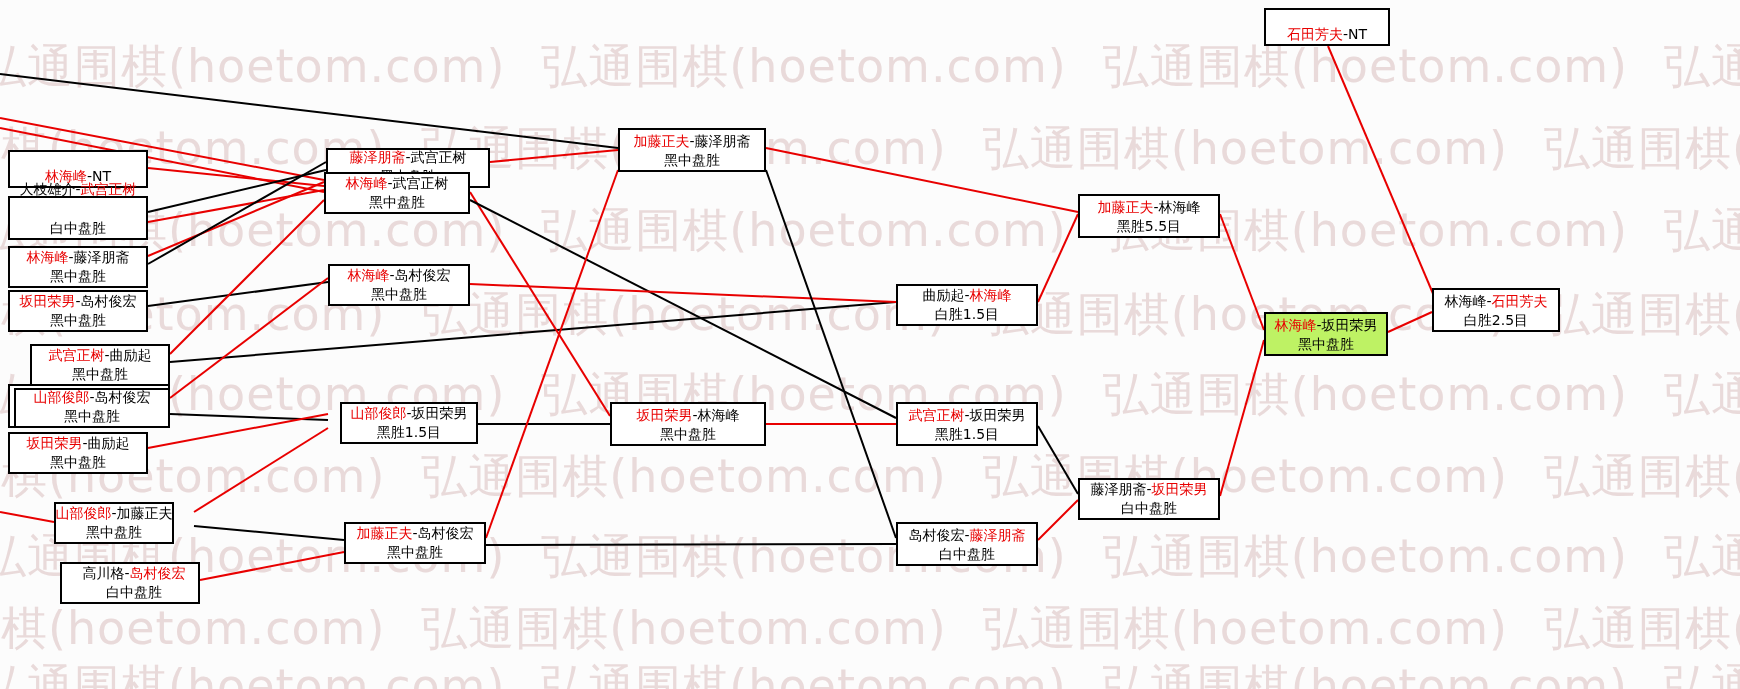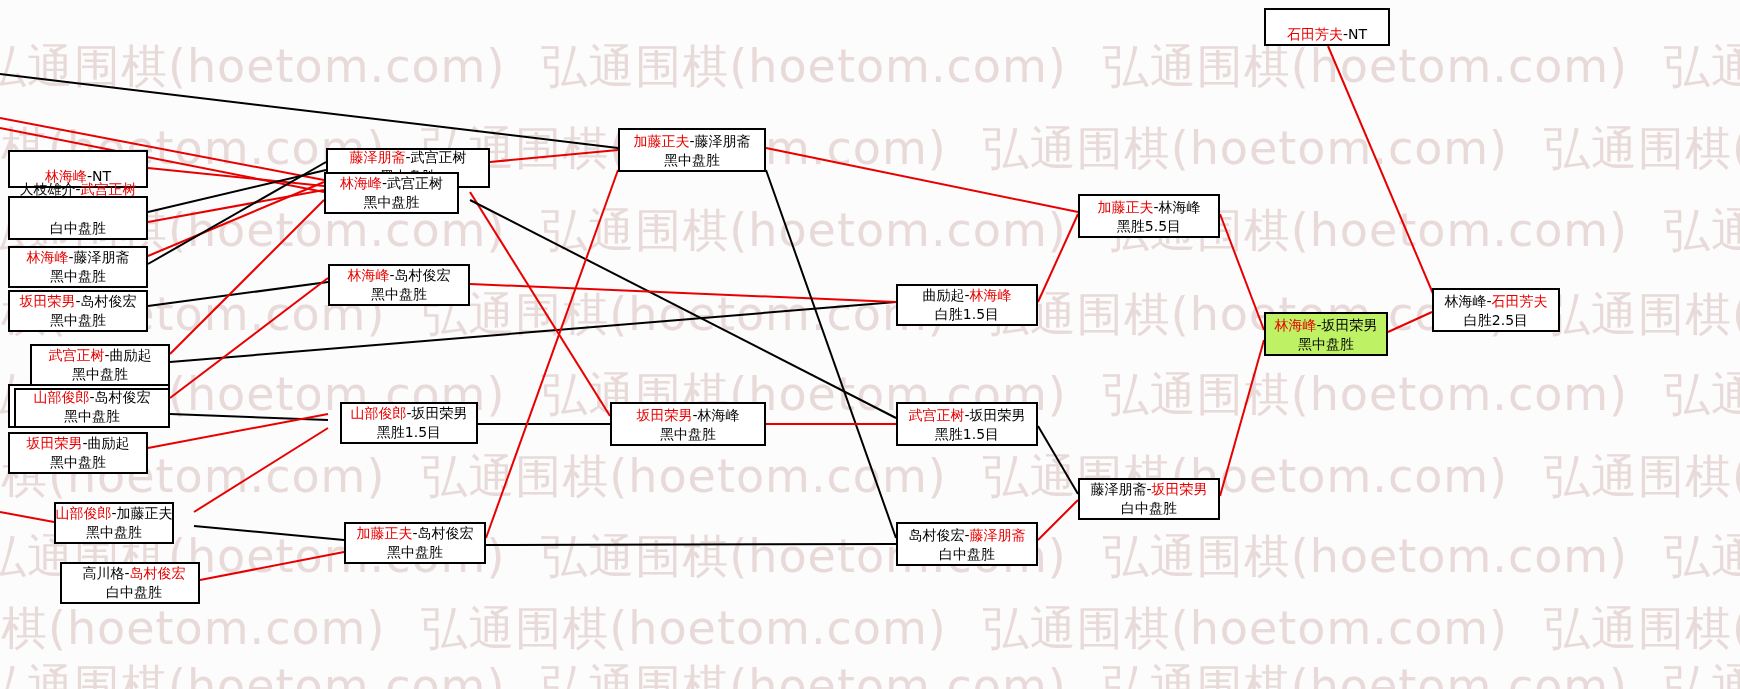--- a/index.html
+++ b/index.html
@@ -111,21 +111,21 @@
         <div class="result">黑中盘胜</div>
       </div>
       <div class="match-box" style="left: 60px; top: 562px; width: 140px; height: 42px; background: rgb(255, 255, 255); border-color: rgb(0, 0, 0); padding-left: 8px;">
         <div class="names"><span>高川格-</span><span class="red">岛村俊宏</span></div>
         <div class="result">白中盘胜</div>
       </div>
       <div class="match-box" style="left: 326px; top: 148px; width: 164px; height: 40px; background: rgb(255, 255, 255); border-color: rgb(0, 0, 0);">
         <div class="names"><span class="red">藤泽朋斋</span><span>-武宫正树</span></div>
         <div class="result">黑中盘胜</div>
       </div>
-      <div class="match-box" style="left: 324px; top: 172px; width: 135px; height: 42px; background: rgb(255, 255, 255); border-color: rgb(0, 0, 0);">
+      <div class="match-box" style="left: 324px; top: 172px; width: 146px; height: 42px; background: rgb(255, 255, 255); border-color: rgb(0, 0, 0);">
         <div class="names"><span class="red">林海峰</span><span>-武宫正树</span></div>
         <div class="result">黑中盘胜</div>
       </div>
       <div class="match-box" style="left: 328px; top: 264px; width: 142px; height: 42px; background: rgb(255, 255, 255); border-color: rgb(0, 0, 0);">
         <div class="names"><span class="red">林海峰</span><span>-岛村俊宏</span></div>
         <div class="result">黑中盘胜</div>
       </div>
       <div class="match-box" style="left: 328px; top: 402px; width: 138px; height: 42px; background: rgb(255, 255, 255); border-color: rgb(0, 0, 0); margin-left: 12px;">
         <div class="names"><span class="red">山部俊郎</span><span>-坂田荣男</span></div>
         <div class="result">黑胜1.5目</div>

